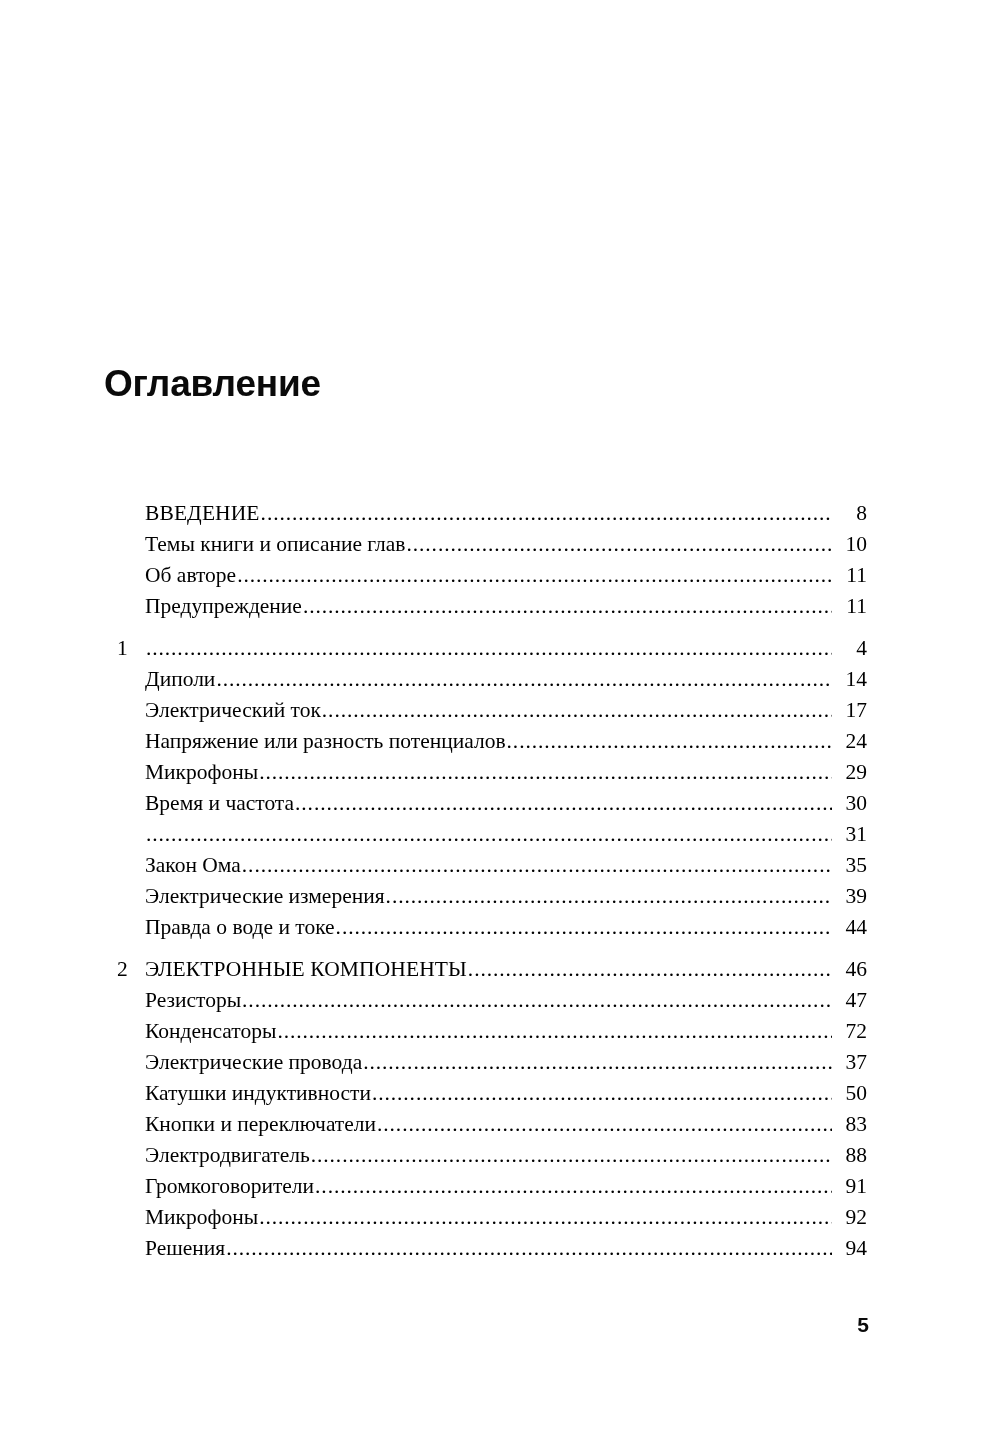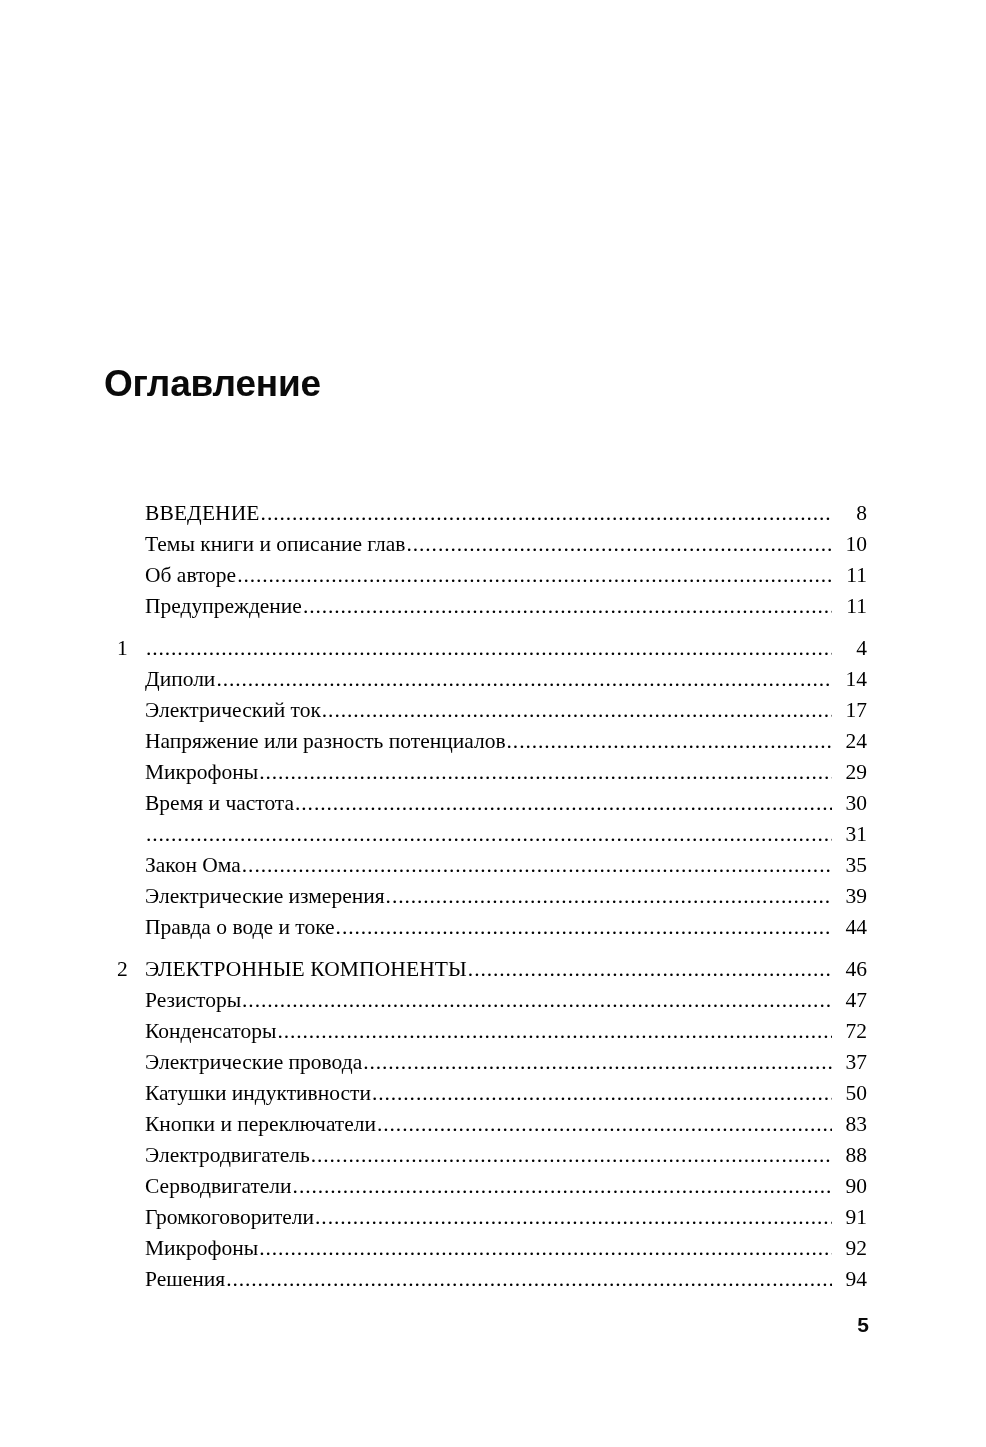--- a/index.html
+++ b/index.html
@@ -235,26 +235,20 @@
         <span class="pageno">83</span>
       </div>
       <div class="toc-row sub">
         <span class="num empty"></span>
         <span class="label">Электродвигатель</span>
         <span class="leader"></span>
         <span class="pageno">88</span>
       </div>
       <div class="toc-row sub">
         <span class="num empty"></span>
-        <span class="label">Серводвигатели</span>
-        <span class="leader"></span>
-        <span class="pageno">90</span>
-      </div>
-      <div class="toc-row sub">
-        <span class="num empty"></span>
         <span class="label">Громкоговорители</span>
         <span class="leader"></span>
         <span class="pageno">91</span>
       </div>
       <div class="toc-row sub">
         <span class="num empty"></span>
         <span class="label">Микрофоны</span>
         <span class="leader"></span>
         <span class="pageno">92</span>
       </div>

